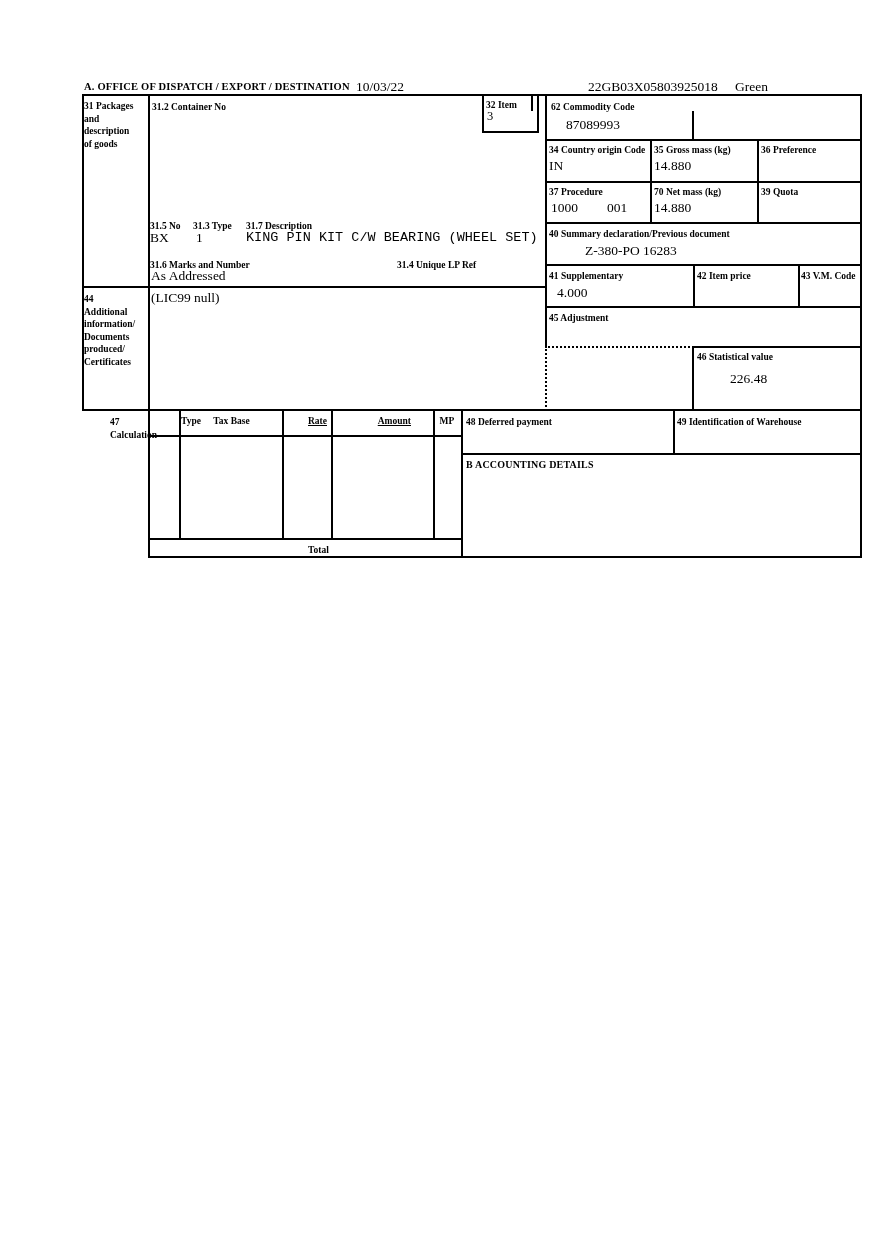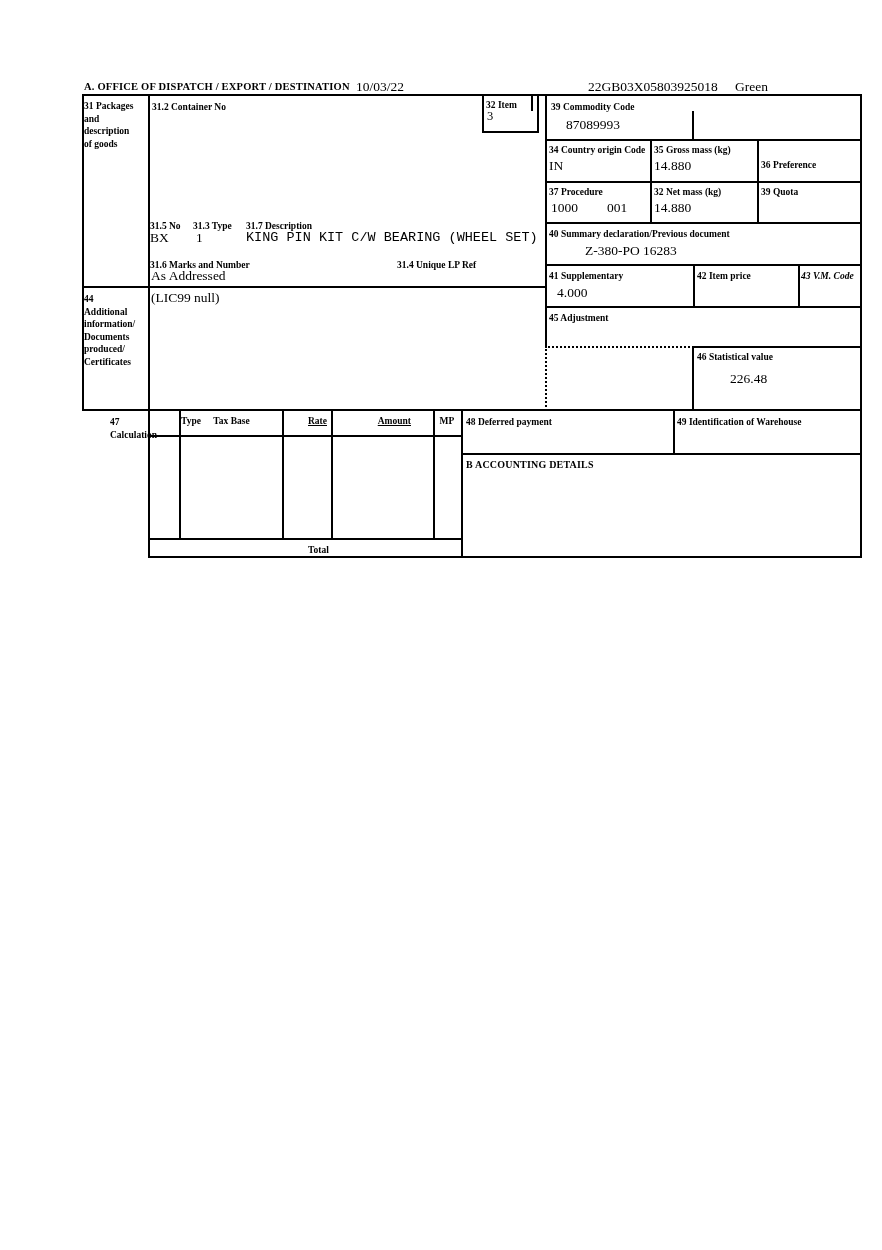--- a/index.html
+++ b/index.html
@@ -91,43 +91,43 @@
   <div class="lbl wrap" style="left:84px; top:293px; width:50px;">
     <span>44</span><br>
     <span>Additional</span><br>
     <span>information/</span><br>
     <span>Documents</span><br>
     <span>produced/</span><br>
     <span>Certificates</span>
   </div>
   <div class="val" style="left:151px; top:291px;">(LIC99 null)</div>
 
-  <div class="lbl" style="left:551px; top:101px;">39 Commodity Code</div>
+  <div class="lbl" style="left:551px; top:101px;">62 Commodity Code</div>
   <div class="val" style="left:566px; top:118px;">87089993</div>
 
   <div class="lbl" style="left:549px; top:144px;">34 Country origin Code</div>
   <div class="val" style="left:549px; top:159px;">IN</div>
   <div class="lbl" style="left:654px; top:144px;">35 Gross mass (kg)</div>
   <div class="val" style="left:654px; top:159px;">14.880</div>
-  <div class="lbl" style="left:761px; top:144px;margin-top:15px;">36 Preference</div>
+  <div class="lbl" style="left:761px; top:144px;">36 Preference</div>
 
   <div class="lbl" style="left:549px; top:186px;">37 Procedure</div>
   <div class="val" style="left:551px; top:201px;">1000</div>
   <div class="val" style="left:607px; top:201px;">001</div>
-  <div class="lbl" style="left:654px; top:186px;">32 Net mass (kg)</div>
+  <div class="lbl" style="left:654px; top:186px;">70 Net mass (kg)</div>
   <div class="val" style="left:654px; top:201px;">14.880</div>
   <div class="lbl" style="left:761px; top:186px;">39 Quota</div>
 
   <div class="lbl" style="left:549px; top:228px;">40 Summary declaration/Previous document</div>
   <div class="val" style="left:585px; top:244px;">Z-380-PO 16283</div>
 
   <div class="lbl" style="left:549px; top:270px;">41 Supplementary</div>
   <div class="val" style="left:557px; top:286px;">4.000</div>
   <div class="lbl" style="left:697px; top:270px;">42 Item price</div>
-  <div class="lbl" style="left:801px; top:270px;font-style:italic;">43 V.M. Code</div>
+  <div class="lbl" style="left:801px; top:270px;">43 V.M. Code</div>
 
   <div class="lbl" style="left:549px; top:312px;">45 Adjustment</div>
 
   <div class="lbl" style="left:697px; top:351px;">46 Statistical value</div>
   <div class="val" style="left:706px; top:372px;margin-left:24px;">226.48</div>
 
   <div class="lbl wrap" style="left:84px; top:416px; width:55px;margin-left:26px;">
     <span>47</span><br>
     <span>Calculation</span>
   </div>

